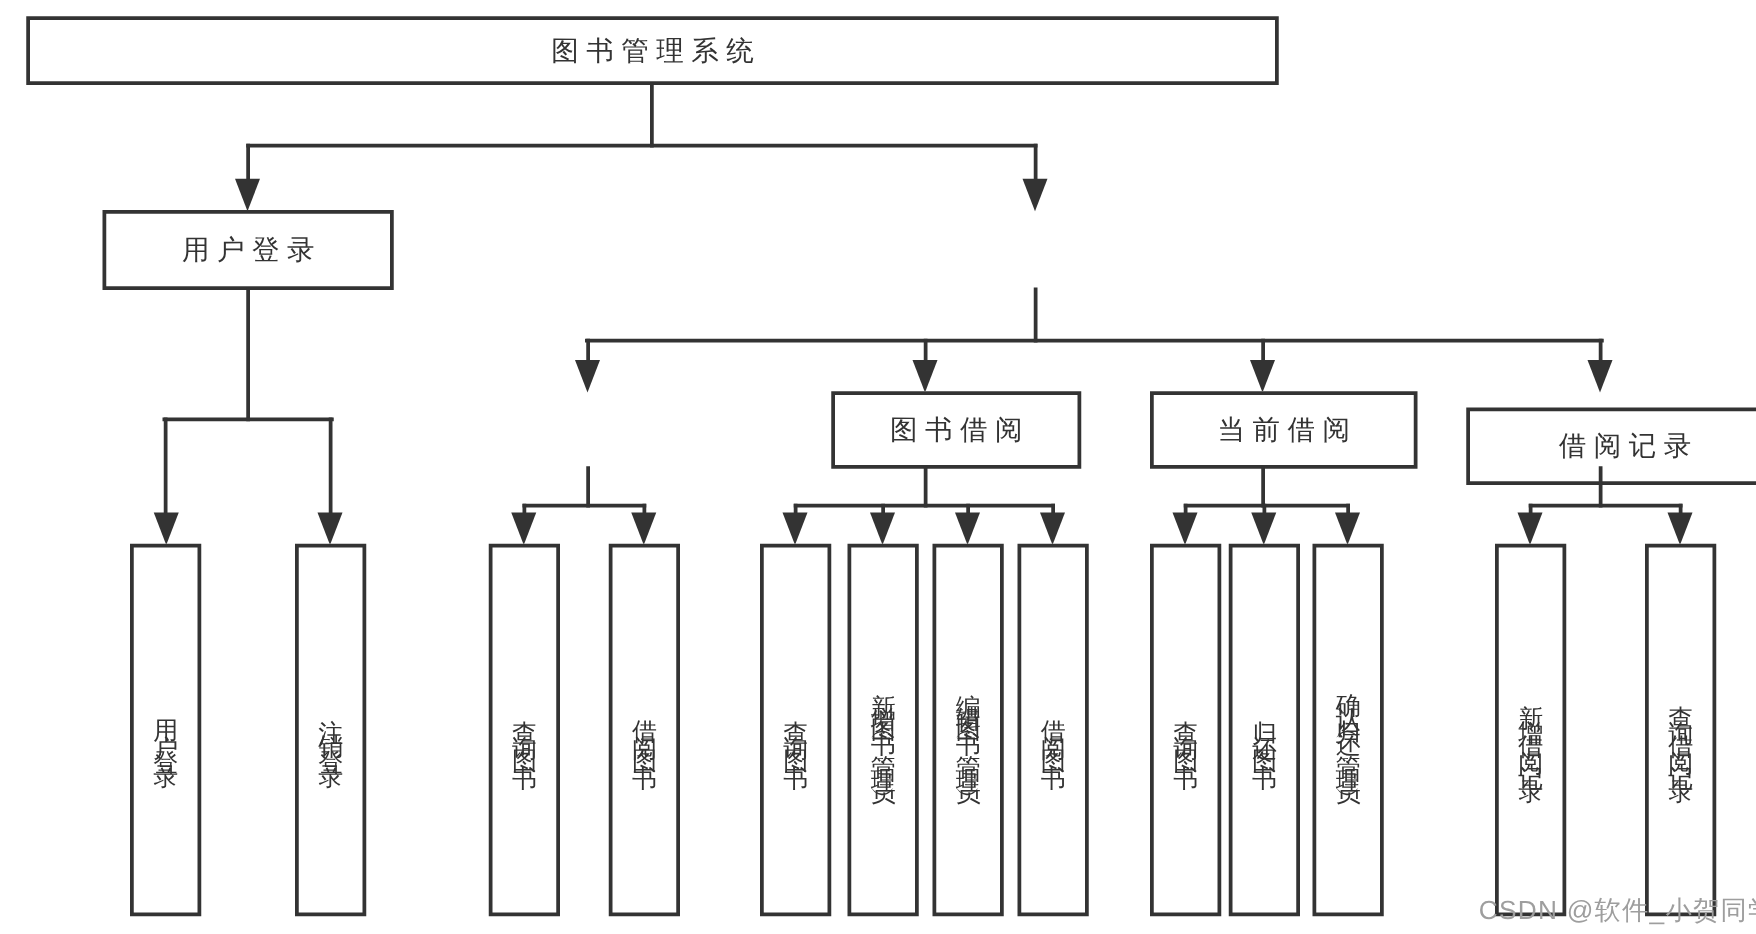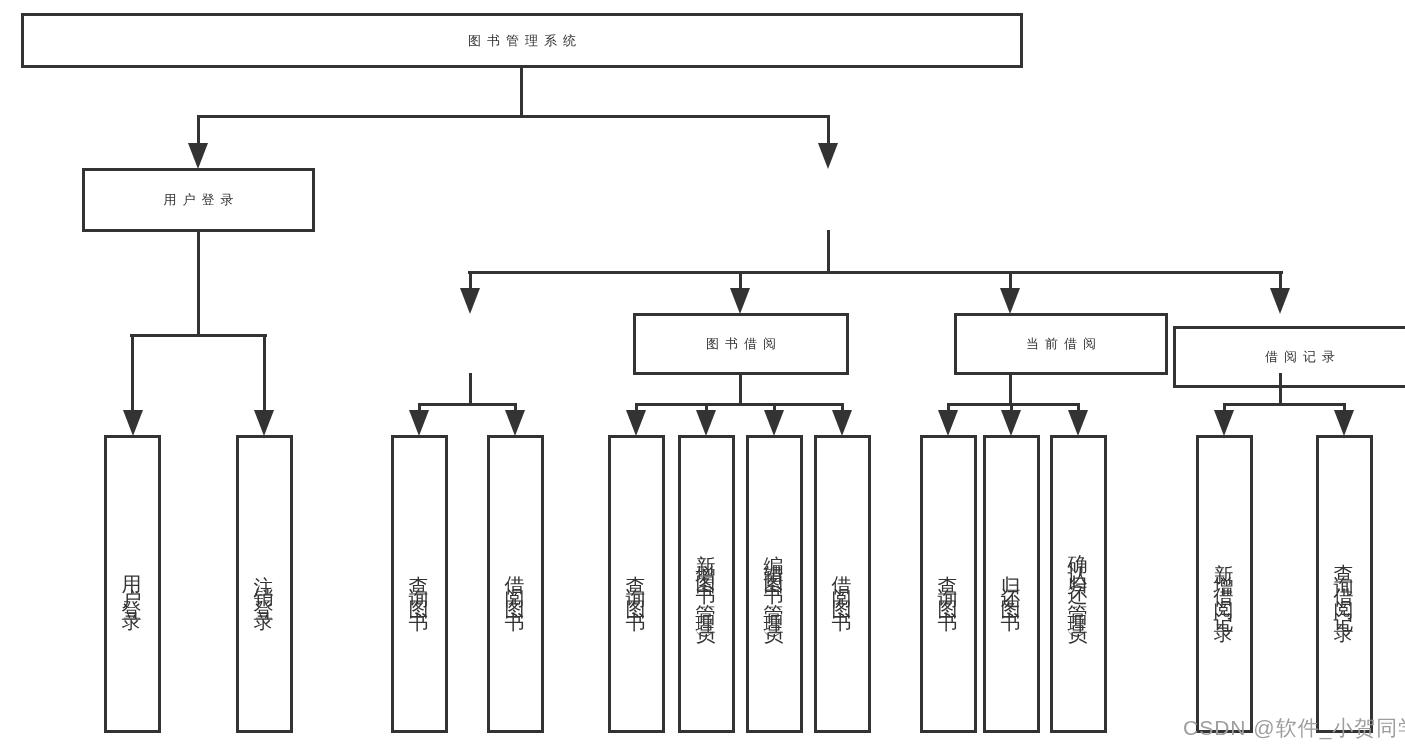--- a/index.html
+++ b/index.html
@@ -4,21 +4,21 @@
 <style>
   html,body{margin:0;padding:0;background:#ffffff;}
   .canvas{
     position:relative;width:1405px;height:747px;background:#ffffff;
     font-family:"Liberation Sans","DejaVu Sans",sans-serif;overflow:hidden;
   }
   .box{
     position:absolute;background:#ffffff;border:3px solid #333333;box-sizing:border-box;
     display:flex;align-items:center;justify-content:center;color:#333333;
   }
-  .h-node .lbl{font-size:13px;letter-spacing:6px;text-indent:6px;white-space:nowrap;color:#333333;}
+  .h-node .lbl{font-size:22px;letter-spacing:6px;text-indent:6px;white-space:nowrap;color:#333333;}
   .v-node .lbl{
     writing-mode:vertical-rl;text-orientation:mixed;font-size:20px;letter-spacing:12px;
     color:#333333;white-space:nowrap;
   }
   .vline,.hline{position:absolute;background:#333333;}
   .vline{width:3px;}
   .hline{height:3px;}
   .arrow{
     position:absolute;width:0;height:0;
     border-left:10px solid transparent;border-right:10px solid transparent;
@@ -60,24 +60,24 @@
   <div class="hline" style="left:468px;top:271px;width:815px;"></div>
   <div class="vline" style="left:469px;top:271px;height:20px;"></div>
   <div class="arrow" style="left:460px;top:288px;"></div>
   <div class="vline" style="left:739px;top:271px;height:20px;"></div>
   <div class="arrow" style="left:730px;top:288px;"></div>
   <div class="vline" style="left:1009px;top:271px;height:20px;"></div>
   <div class="arrow" style="left:1000px;top:288px;"></div>
   <div class="vline" style="left:1279px;top:271px;height:20px;"></div>
   <div class="arrow" style="left:1270px;top:288px;"></div>
 
-  <div class="box h-node" style="left:633px;top:313px;width:216px;height:62px;font-family:Liberation Serif, serif;">
+  <div class="box h-node" style="left:665px;top:313px;width:200px;height:62px;font-family:Liberation Serif, serif;">
     <span class="lbl">图书借阅</span>
   </div>
-  <div class="box h-node" style="left:954px;top:313px;width:214px;height:62px;">
+  <div class="box h-node" style="left:920px;top:313px;width:214px;height:62px;">
     <span class="lbl">当前借阅</span>
   </div>
   <div class="box h-node" style="left:1173px;top:313px;width:254px;height:62px;margin-top:13px;">
     <span class="lbl">借阅记录</span>
   </div>
 
   <div class="vline" style="left:469px;top:373px;height:33px;"></div>
   <div class="hline" style="left:418px;top:403px;width:99px;"></div>
   <div class="vline" style="left:469px;top:273px;height:0px;"></div>
   <div class="vline" style="left:418px;top:403px;height:12px;"></div>

